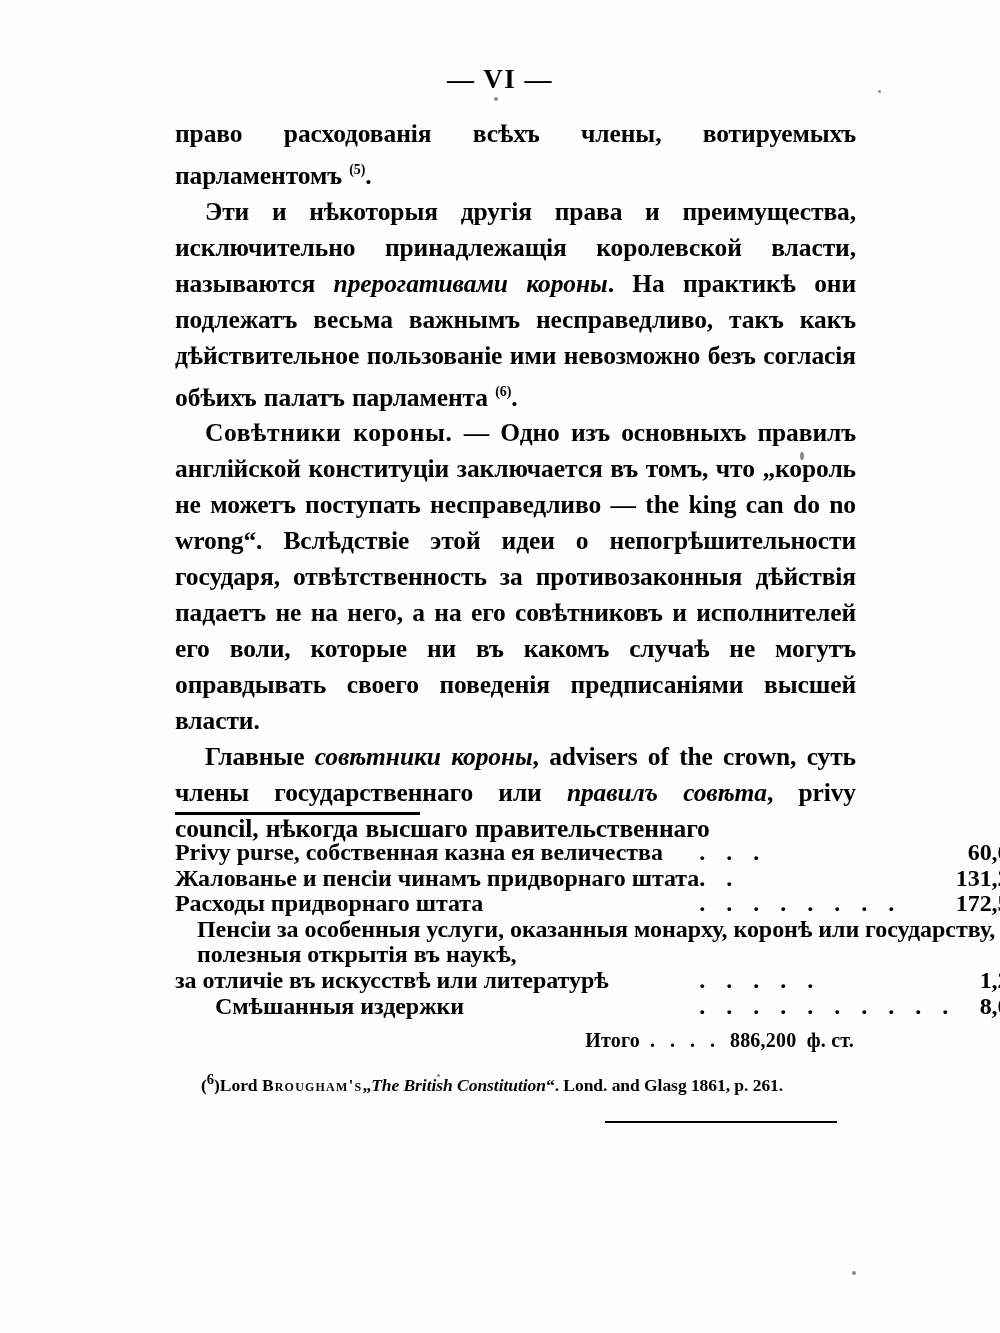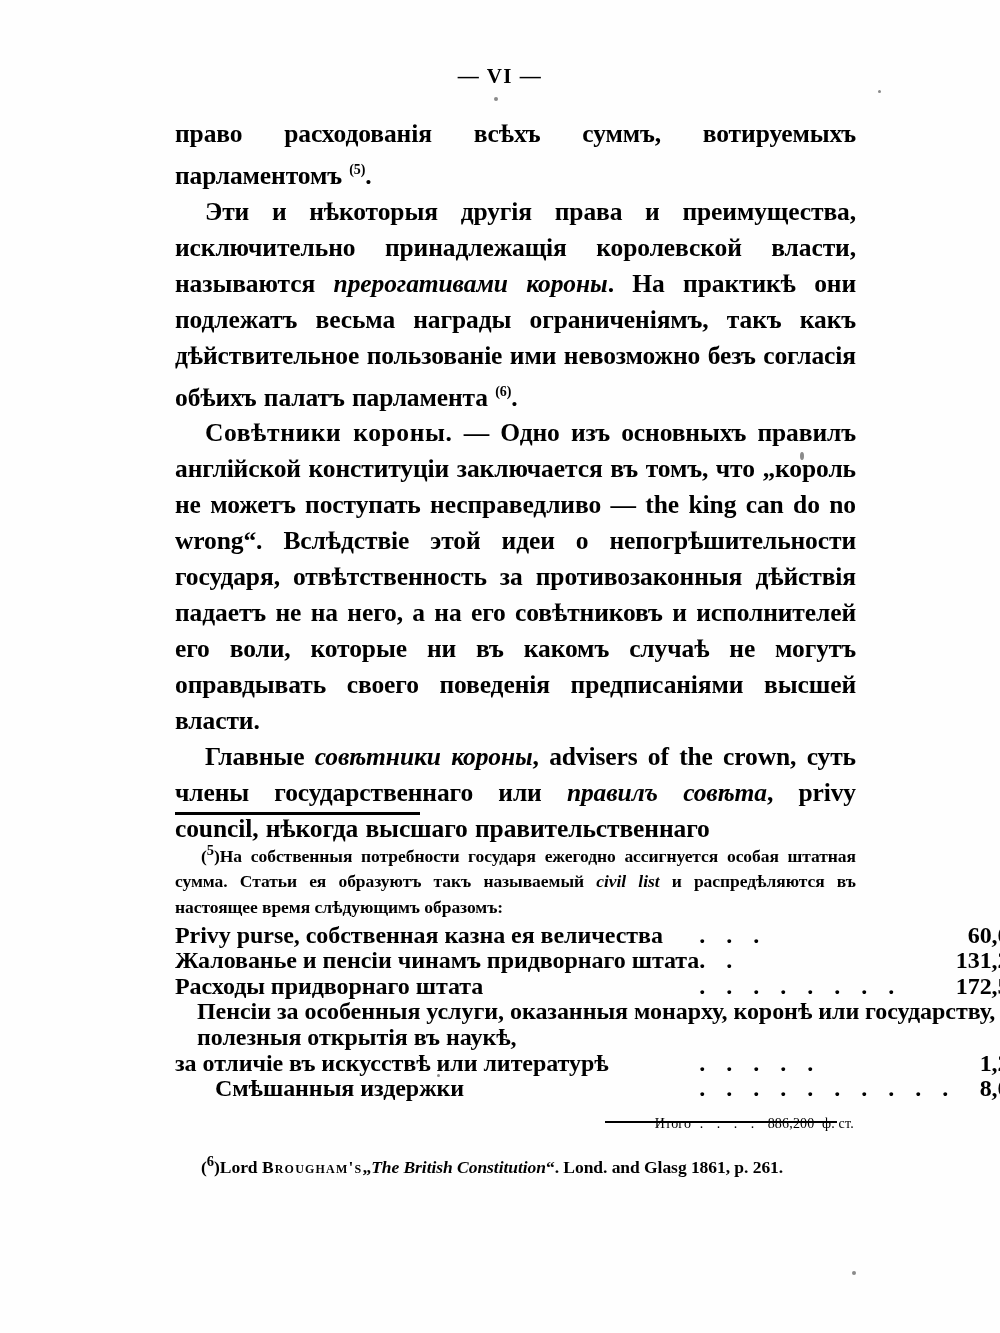--- a/index.html
+++ b/index.html
@@ -33,21 +33,21 @@
     opacity: .55;
   }
 
   
   .folio {
     position: absolute;
     top: 64px;
     left: 0;
     width: 1000px;
     text-align: center;
-    font-size: 21px;
+    font-size: 27px;
     font-weight: 700;
     letter-spacing: 1.5px;
   }
 
   
   .textblock {
     position: absolute;
     left: 175px;
     top: 116px;
     width: 681px;
@@ -174,54 +174,53 @@
     position: absolute;
     left: 605px;
     top: 1121px;
     width: 232px;
     height: 2px;
     background: #000;
   }
   .total-line {
     margin-top: 9px;
     text-align: right;
-    font-size: 14px;
-    font-weight: 400;
+    font-size: 20px;
+    font-weight: 700;
     padding-right: 2px;
     letter-spacing: .2px;
   }
   .total-line .tl-dots { letter-spacing: 5px; }
 
   .fn-last {
     margin-top: 13px;
   }
 </style>
 </head>
 <body>
 
 <div class="page">
 
   <div class="folio">— VI —</div>
 
   <div class="textblock">
 
-    <p class="para"><span>право расходованія всѣхъ суммъ, вотируемыхъ парламентомъ </span><sup class="fnref">(<span>5</span>)</sup><span>.</span></p>
-
-    <p class="para indent"><span>Эти и нѣкоторыя другія права и преимущества, исключительно принадлежащія королевской власти, называются </span><i>прерогативами короны</i><span>. На практикѣ они подлежатъ весьма награды ограниченіямъ, такъ какъ дѣйствительное пользованіе ими невозможно безъ согласія обѣихъ палатъ парламента </span><sup class="fnref">(<span>6</span>)</sup><span>.</span></p>
+    <p class="para"><span>право расходованія всѣхъ члены, вотируемыхъ парламентомъ </span><sup class="fnref">(<span>5</span>)</sup><span>.</span></p>
+
+    <p class="para indent"><span>Эти и нѣкоторыя другія права и преимущества, исключительно принадлежащія королевской власти, называются </span><i>прерогативами короны</i><span>. На практикѣ они подлежатъ весьма важнымъ несправедливо, такъ какъ дѣйствительное пользованіе ими невозможно безъ согласія обѣихъ палатъ парламента </span><sup class="fnref">(<span>6</span>)</sup><span>.</span></p>
 
     <p class="para indent"><span class="lead">Совѣтники короны.</span><span> — Одно изъ основныхъ правилъ англійской конституціи заключается въ томъ, что „король не можетъ поступать несправедливо — the king can do no wrong“. Вслѣдствіе этой идеи о непогрѣшительности государя, отвѣтственность за противозаконныя дѣйствія падаетъ не на него, а на его совѣтниковъ и исполнителей его воли, которые ни въ какомъ случаѣ не могутъ оправдывать своего поведенія предписаніями высшей власти.</span></p>
 
     <p class="para indent"><span>Главные </span><i>совѣтники короны</i><span>, advisers of the crown, суть члены государственнаго или </span><i>правилъ совѣта</i><span>, privy council, нѣкогда высшаго правительственнаго</span></p>
   </div>
 
   <div class="fn-rule"></div>
 
   <div class="footnotes">
 
-    <p class="fn-para"><span class="fn-marker">(<sup>5</sup>)</span><span>На собственныя потребности государя ежегодно ассигнуется особая штатная сумма. Статьи ея образуютъ такъ называемый </span><i>civil list</i><span> и распредѣляются въ настоящее время слѣдующимъ образомъ:</span></p>
 
     <table class="civil-list">
       <tbody>
 
         <tr>
           <td class="cl-label">Privy purse, собственная казна ея величества</td>
           <td class="cl-dots">
               <span>. . .</span>
             </td>
           <td class="cl-amount">60,000</td>

